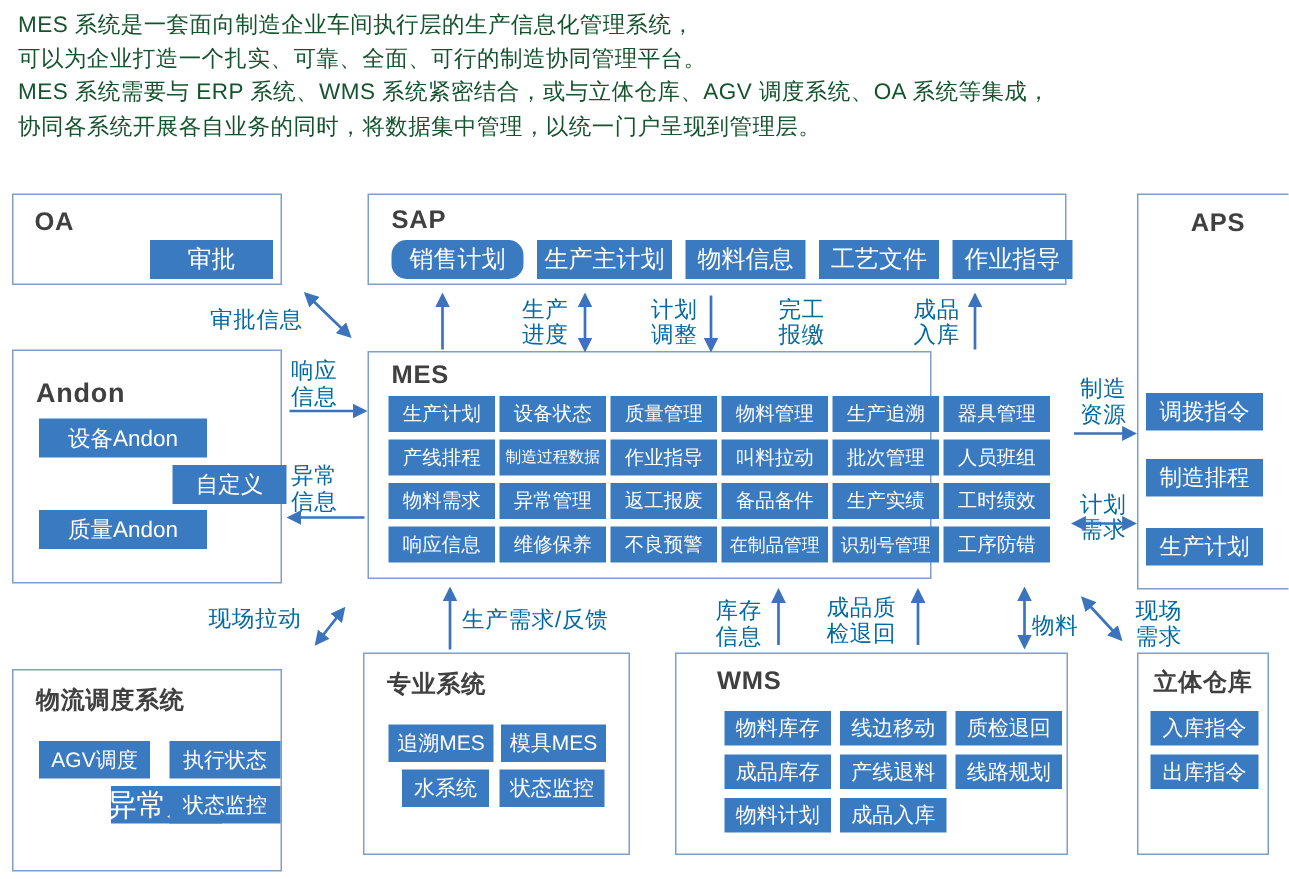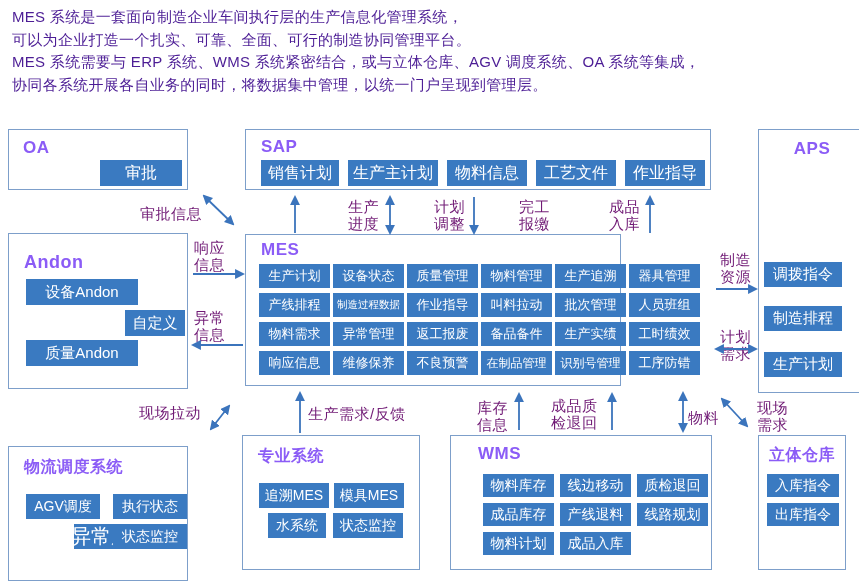--- a/index.html
+++ b/index.html
@@ -1,43 +1,43 @@
 <!DOCTYPE html>
 <html><head>
 <meta charset="utf-8">
 <style>
   * { margin:0; padding:0; box-sizing:border-box; }
   body { font-family:"Liberation Sans","DejaVu Sans",sans-serif; background:#fff; }
   #stage { position:relative; width:859px; height:586px; background:#fff; overflow:hidden; }
 
-  .intro { position:absolute; left:12px; top:6px; width:840px; color:#4c1d95;
+  .intro { position:absolute; left:12px; top:6px; width:840px; color:#14532d;
            font-size:15px; line-height:22.5px; letter-spacing:.3px; }
 
   .box { position:absolute; background:#fff; border:1.5px solid #7d9fca; }
-  .box-title { position:absolute; font-weight:bold; color:#8b5cf6; font-size:17px; letter-spacing:.5px; }
+  .box-title { position:absolute; font-weight:bold; color:#404040; font-size:17px; letter-spacing:.5px; }
   .box-title.center { left:0; right:0; text-align:center; }
 
   .btn { position:absolute; background:#3a7ac1; color:#fff; display:flex;
          align-items:center; justify-content:center; white-space:nowrap;
          font-size:15px; }
 
   .sap-row { position:absolute; left:15px; top:30px; display:flex; gap:9px; }
   .sap-row .btn { position:static; height:26px; font-size:16px; }
 
   .mes-grid { position:absolute; left:13px; top:29px; display:grid;
               grid-template-columns:repeat(6,71px); column-gap:3px; row-gap:5px; }
   .mes-grid .btn { position:static; height:24px; font-size:13px; }
   .mes-grid .btn.sm5 { font-size:12px; }
   .mes-grid .btn.sm6 { font-size:10.5px; }
 
   .wms-grid { position:absolute; left:32px; top:38px; display:grid;
               grid-template-columns:repeat(3,71px); column-gap:6px; row-gap:6px; }
   .wms-grid .btn { position:static; height:23px; font-size:14px; }
 
-  .flow { position:absolute; color:#701a75; font-size:15px; line-height:17px; letter-spacing:.5px; }
+  .flow { position:absolute; color:#0369a1; font-size:15px; line-height:17px; letter-spacing:.5px; }
 
   svg.arrows { position:absolute; left:0; top:0; pointer-events:none; }
 </style>
 </head>
 <body>
 
 <div id="stage">
 
   <div class="intro">
     <div>MES 系统是一套面向制造企业车间执行层的生产信息化管理系统，</div>
@@ -47,39 +47,39 @@
   </div>
 
   <div class="box" style="left:8px;top:129px;width:180px;height:61px;">
     <div class="box-title" style="left:14px;top:8px;">OA</div>
     <div class="btn" style="right:5px;top:30px;width:82px;height:26px;font-size:16px;">审批</div>
   </div>
 
   <div class="box" style="left:245px;top:129px;width:466px;height:61px;">
     <div class="box-title" style="left:15px;top:7px;">SAP</div>
     <div class="sap-row">
-      <div class="btn" style="width:78px;">销售计划</div>
+      <div class="btn" style="width:88px;border-radius:10px;">销售计划</div>
       <div class="btn" style="width:90px;">生产主计划</div>
       <div class="btn" style="width:80px;">物料信息</div>
       <div class="btn" style="width:80px;text-align:center;">工艺文件</div>
       <div class="btn" style="width:80px;">作业指导</div>
     </div>
   </div>
 
   <div class="box" style="left:758px;top:129px;width:108px;height:264px;">
     <div class="box-title center" style="top:9px;">APS</div>
     <div class="btn" style="left:5px;top:132px;width:78px;height:25px;">调拨指令</div>
     <div class="btn" style="left:5px;top:176px;width:78px;height:25px;">制造排程</div>
     <div class="btn" style="left:5px;top:222px;width:78px;height:25px;">生产计划</div>
   </div>
 
   <div class="box" style="left:8px;top:233px;width:180px;height:156px;">
     <div class="box-title" style="left:15px;top:18px;font-size:18px;">Andon</div>
     <div class="btn" style="left:17px;top:45px;width:112px;height:26px;">设备Andon</div>
-    <div class="btn" style="left:106px;top:76px;width:60px;height:26px;margin-left:10px;">自定义</div>
+    <div class="btn" style="left:106px;top:76px;width:76px;height:26px;">自定义</div>
     <div class="btn" style="left:17px;top:106px;width:112px;height:26px;">质量Andon</div>
   </div>
 
   <div class="box" style="left:245px;top:234px;width:376px;height:152px;">
     <div class="box-title" style="left:15px;top:5px;">MES</div>
     <div class="mes-grid">
       <div class="btn">生产计划</div>
       <div class="btn">设备状态</div>
       <div class="btn">质量管理</div>
       <div class="btn">物料管理</div>

